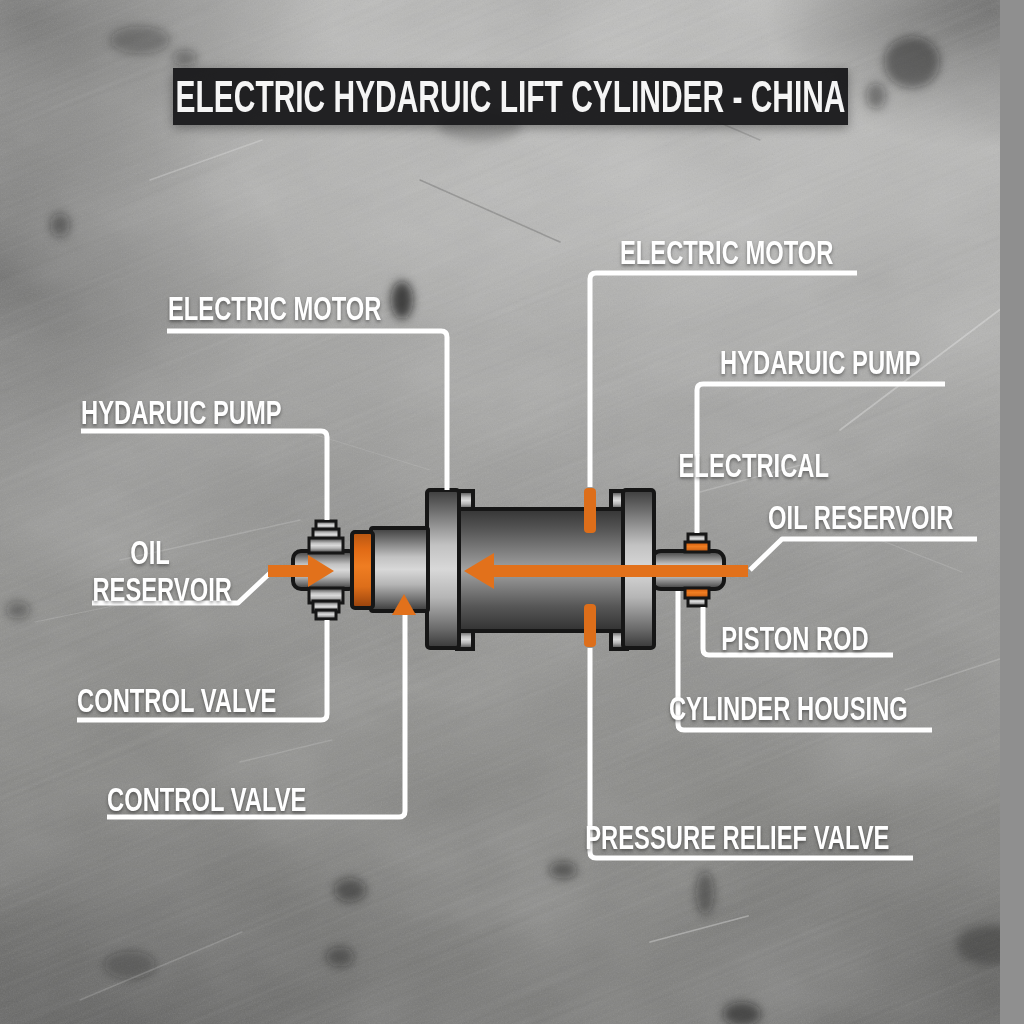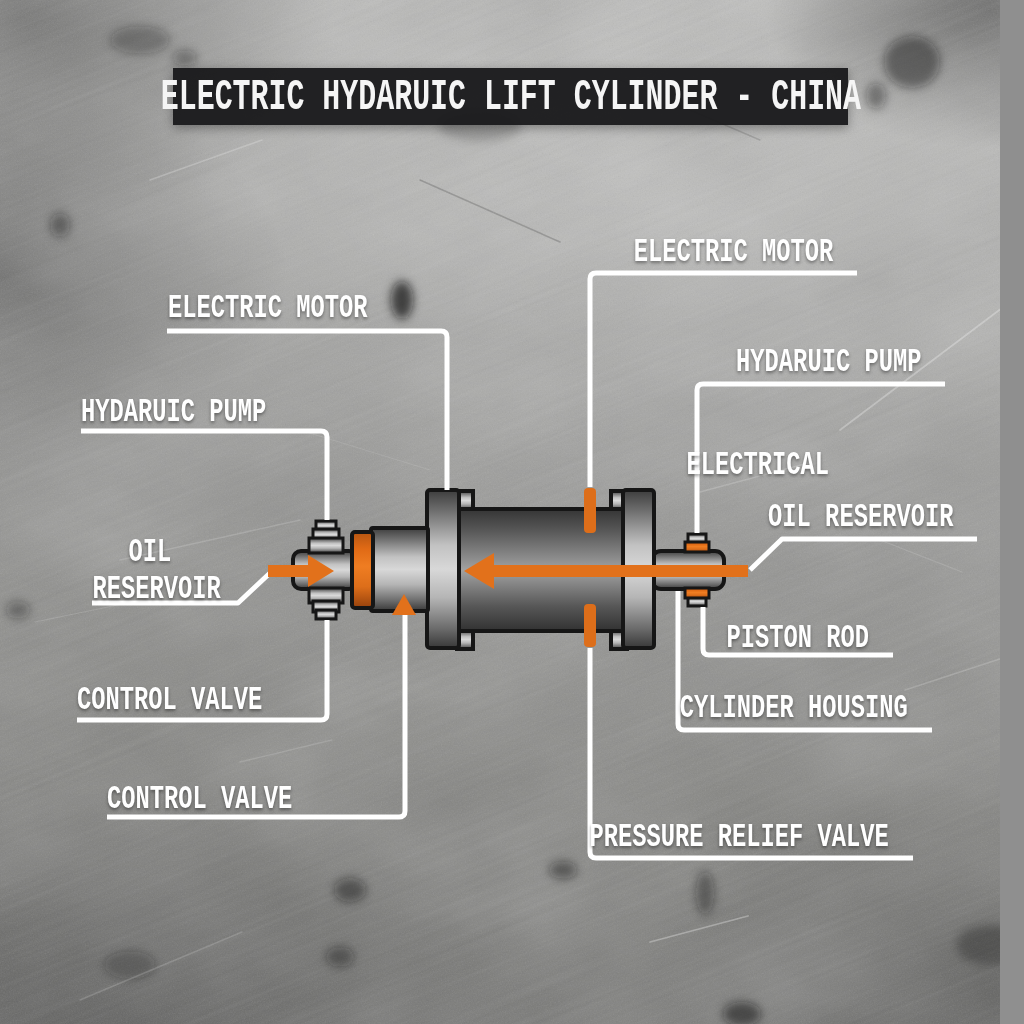--- a/index.html
+++ b/index.html
@@ -1,18 +1,18 @@
 <!DOCTYPE html>
 <html><head>
 <meta charset="utf-8">
 <style>
   html, body { margin: 0; padding: 0; width: 1024px; height: 1024px; overflow: hidden; background: #8f8f8f; }
   .stage {
     position: relative; width: 1000px; height: 1024px; overflow: hidden;
-    font-family: Liberation Mono, monospace;
+    font-family: Liberation Sans, sans-serif;
   }
   
   .bg {
     position: absolute; inset: 0;
     background:
       radial-gradient(45% 30% at 2% 2%, rgba(15,15,15,0.40), rgba(0,0,0,0) 70%),
       radial-gradient(30% 18% at 99% 1%, rgba(10,10,10,0.50), rgba(0,0,0,0) 75%),
       radial-gradient(40% 26% at 0% 27%, rgba(20,20,20,0.42), rgba(0,0,0,0) 72%),
       radial-gradient(55% 35% at 12% 103%, rgba(15,15,15,0.35), rgba(0,0,0,0) 75%),
       radial-gradient(50% 32% at 100% 98%, rgba(15,15,15,0.30), rgba(0,0,0,0) 75%),

